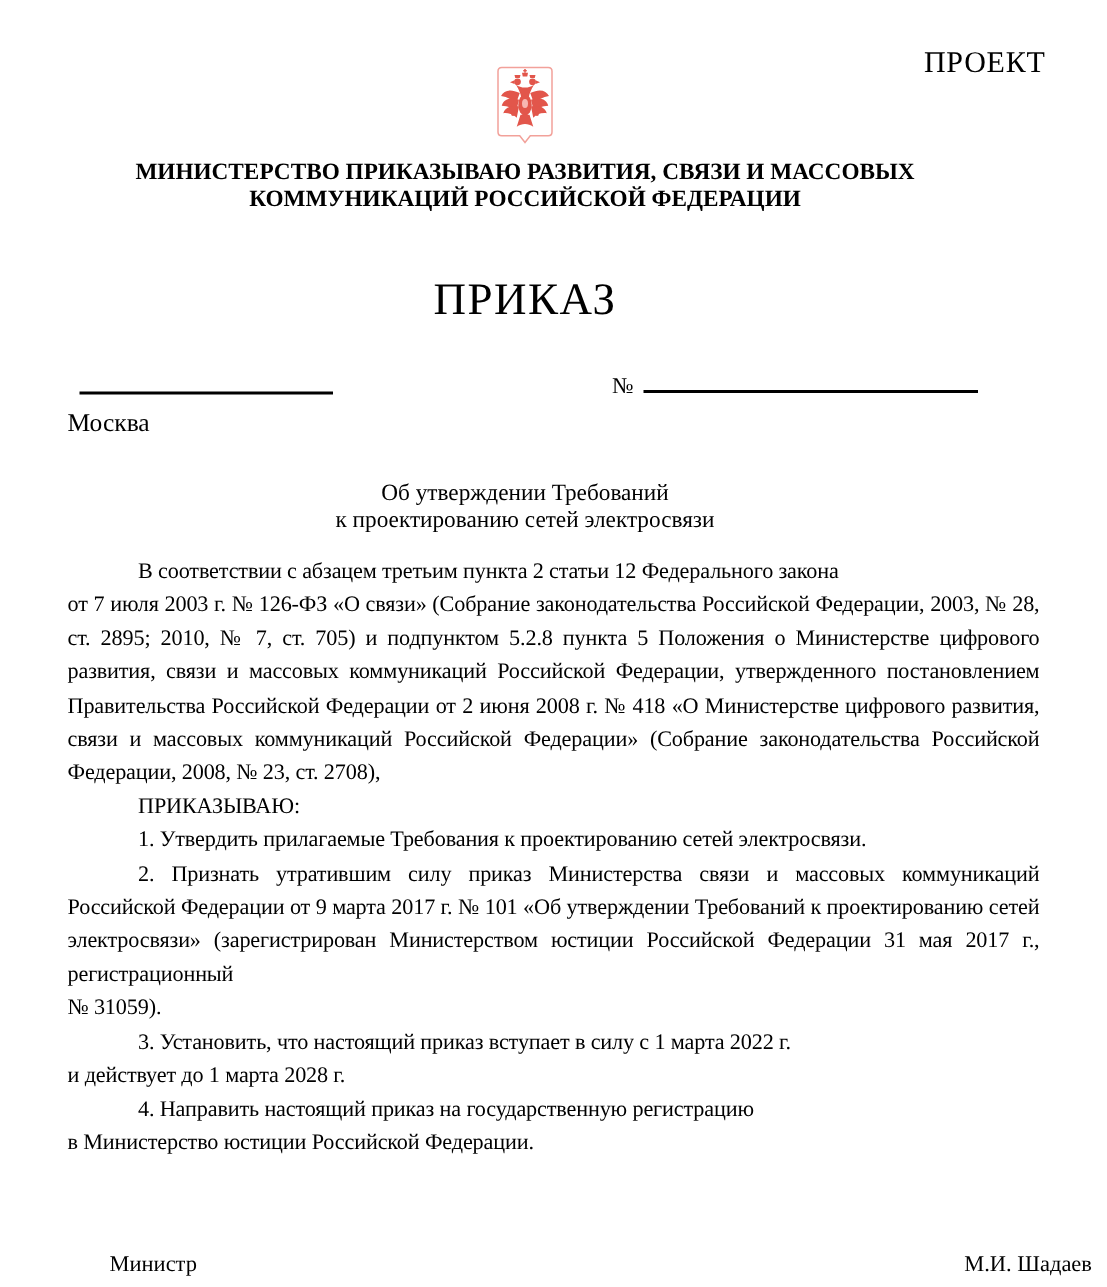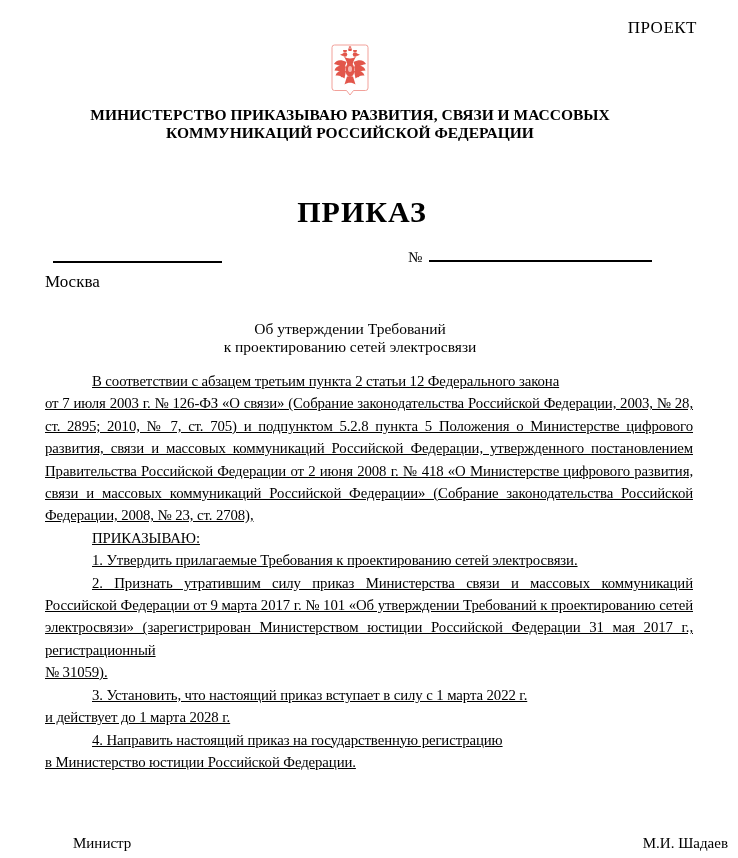--- a/index.html
+++ b/index.html
@@ -6,31 +6,31 @@
   .page{
     position:relative;
     width:738px;
     height:858px;
     background:#ffffff;
     color:#000000;
     font-family:"Liberation Serif","DejaVu Serif",serif;
     overflow:hidden;
   }
   .draft{
-    position:absolute;top:18px;right:41px;
-    font-size:17px;letter-spacing:0.5px;
+    position:absolute;top:31px;right:41px;
+    font-size:20px;letter-spacing:0.5px;
   }
   .emblem{position:absolute;top:44px;left:331px;width:38px;height:56px;}
   .ministry{
     position:absolute;top:106px;left:45px;width:610px;
     text-align:center;font-weight:700;font-size:15.5px;line-height:17.5px;
   }
   .doc-type{
-    position:absolute;top:183px;left:45px;width:610px;margin:12px;
-    text-align:center;font-weight:700;font-size:30px;letter-spacing:1px;
+    position:absolute;top:183px;left:45px;width:610px;margin:0;
+    text-align:center;font-weight:400;font-size:30px;letter-spacing:1px;
   }
   .date-line{
     position:absolute;top:261px;left:53px;width:169px;
     height:0;border-top:2px solid #000;
   }
   .num-group{position:absolute;top:245px;left:408px;font-size:15px;}
   .num-line{
     display:inline-block;width:223px;height:15px;
     border-bottom:2px solid #000;margin-left:7px;
   }
@@ -39,21 +39,20 @@
     text-align:left;font-size:17px;
   }
   .subject{
     position:absolute;top:320px;left:45px;width:610px;
     text-align:center;font-weight:400;font-size:15.5px;line-height:18px;
   }
   .body-text{
     position:absolute;top:370px;left:45px;width:648px;
     font-size:14.8px;line-height:22.4px;text-align:justify;
     letter-spacing:-0.1px;
-    text-decoration:underline;
   }
   .body-text p{margin:0;text-indent:47px;}
   .sig{
     position:absolute;top:835px;left:45px;width:655px;
     display:flex;justify-content:space-between;font-size:15px;margin-left:28px;
   }
 </style>
 </head>
 <body>
 

